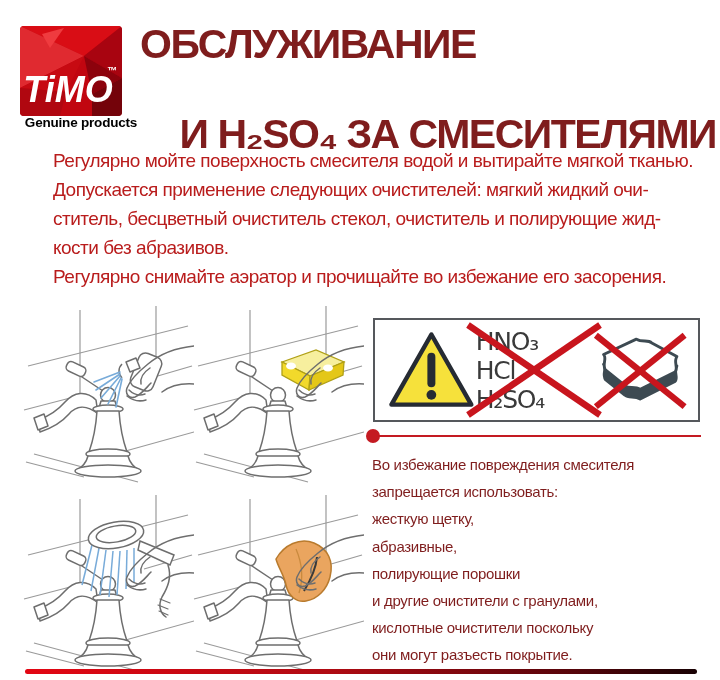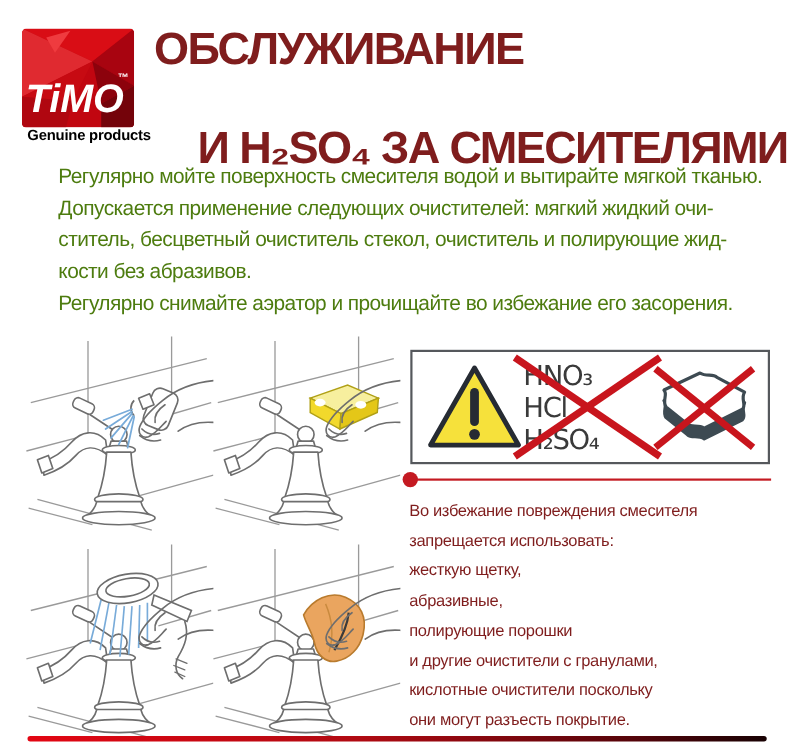--- a/index.html
+++ b/index.html
@@ -8,21 +8,21 @@
 
   
   .logo-square{position:absolute;left:20px;top:26px;width:102px;height:90px;
                border-radius:4px;overflow:hidden;}
   .logo-tagline{position:absolute;left:14px;top:115px;width:114px;text-align:center;
                 font-weight:bold;font-size:13.5px;color:#000000;letter-spacing:-0.2px;margin-left:10px;}
   .title{position:absolute;left:140px;top:22px;font-size:41px;font-weight:bold;color:#7f1d1d;
          line-height:45px;letter-spacing:-1.5px;white-space:pre;}
 
   
-  .intro{position:absolute;left:53px;top:146px;font-size:19px;line-height:29px;color:#4d7c0f;
+  .intro{position:absolute;left:53px;top:146px;font-size:19px;line-height:29px;color:#b91c1c;
          white-space:pre;letter-spacing:-0.5px;}
 
   
   .panel{position:absolute;width:172px;height:182px;}
   .p1{left:22px;top:303px;} .p2{left:192px;top:303px;}
   .p3{left:22px;top:492px;} .p4{left:192px;top:492px;}
 
   
   .warning-box{position:absolute;left:373px;top:318px;width:327px;height:104px;
                border:2px solid #55585c;box-sizing:border-box;background:#fff;

